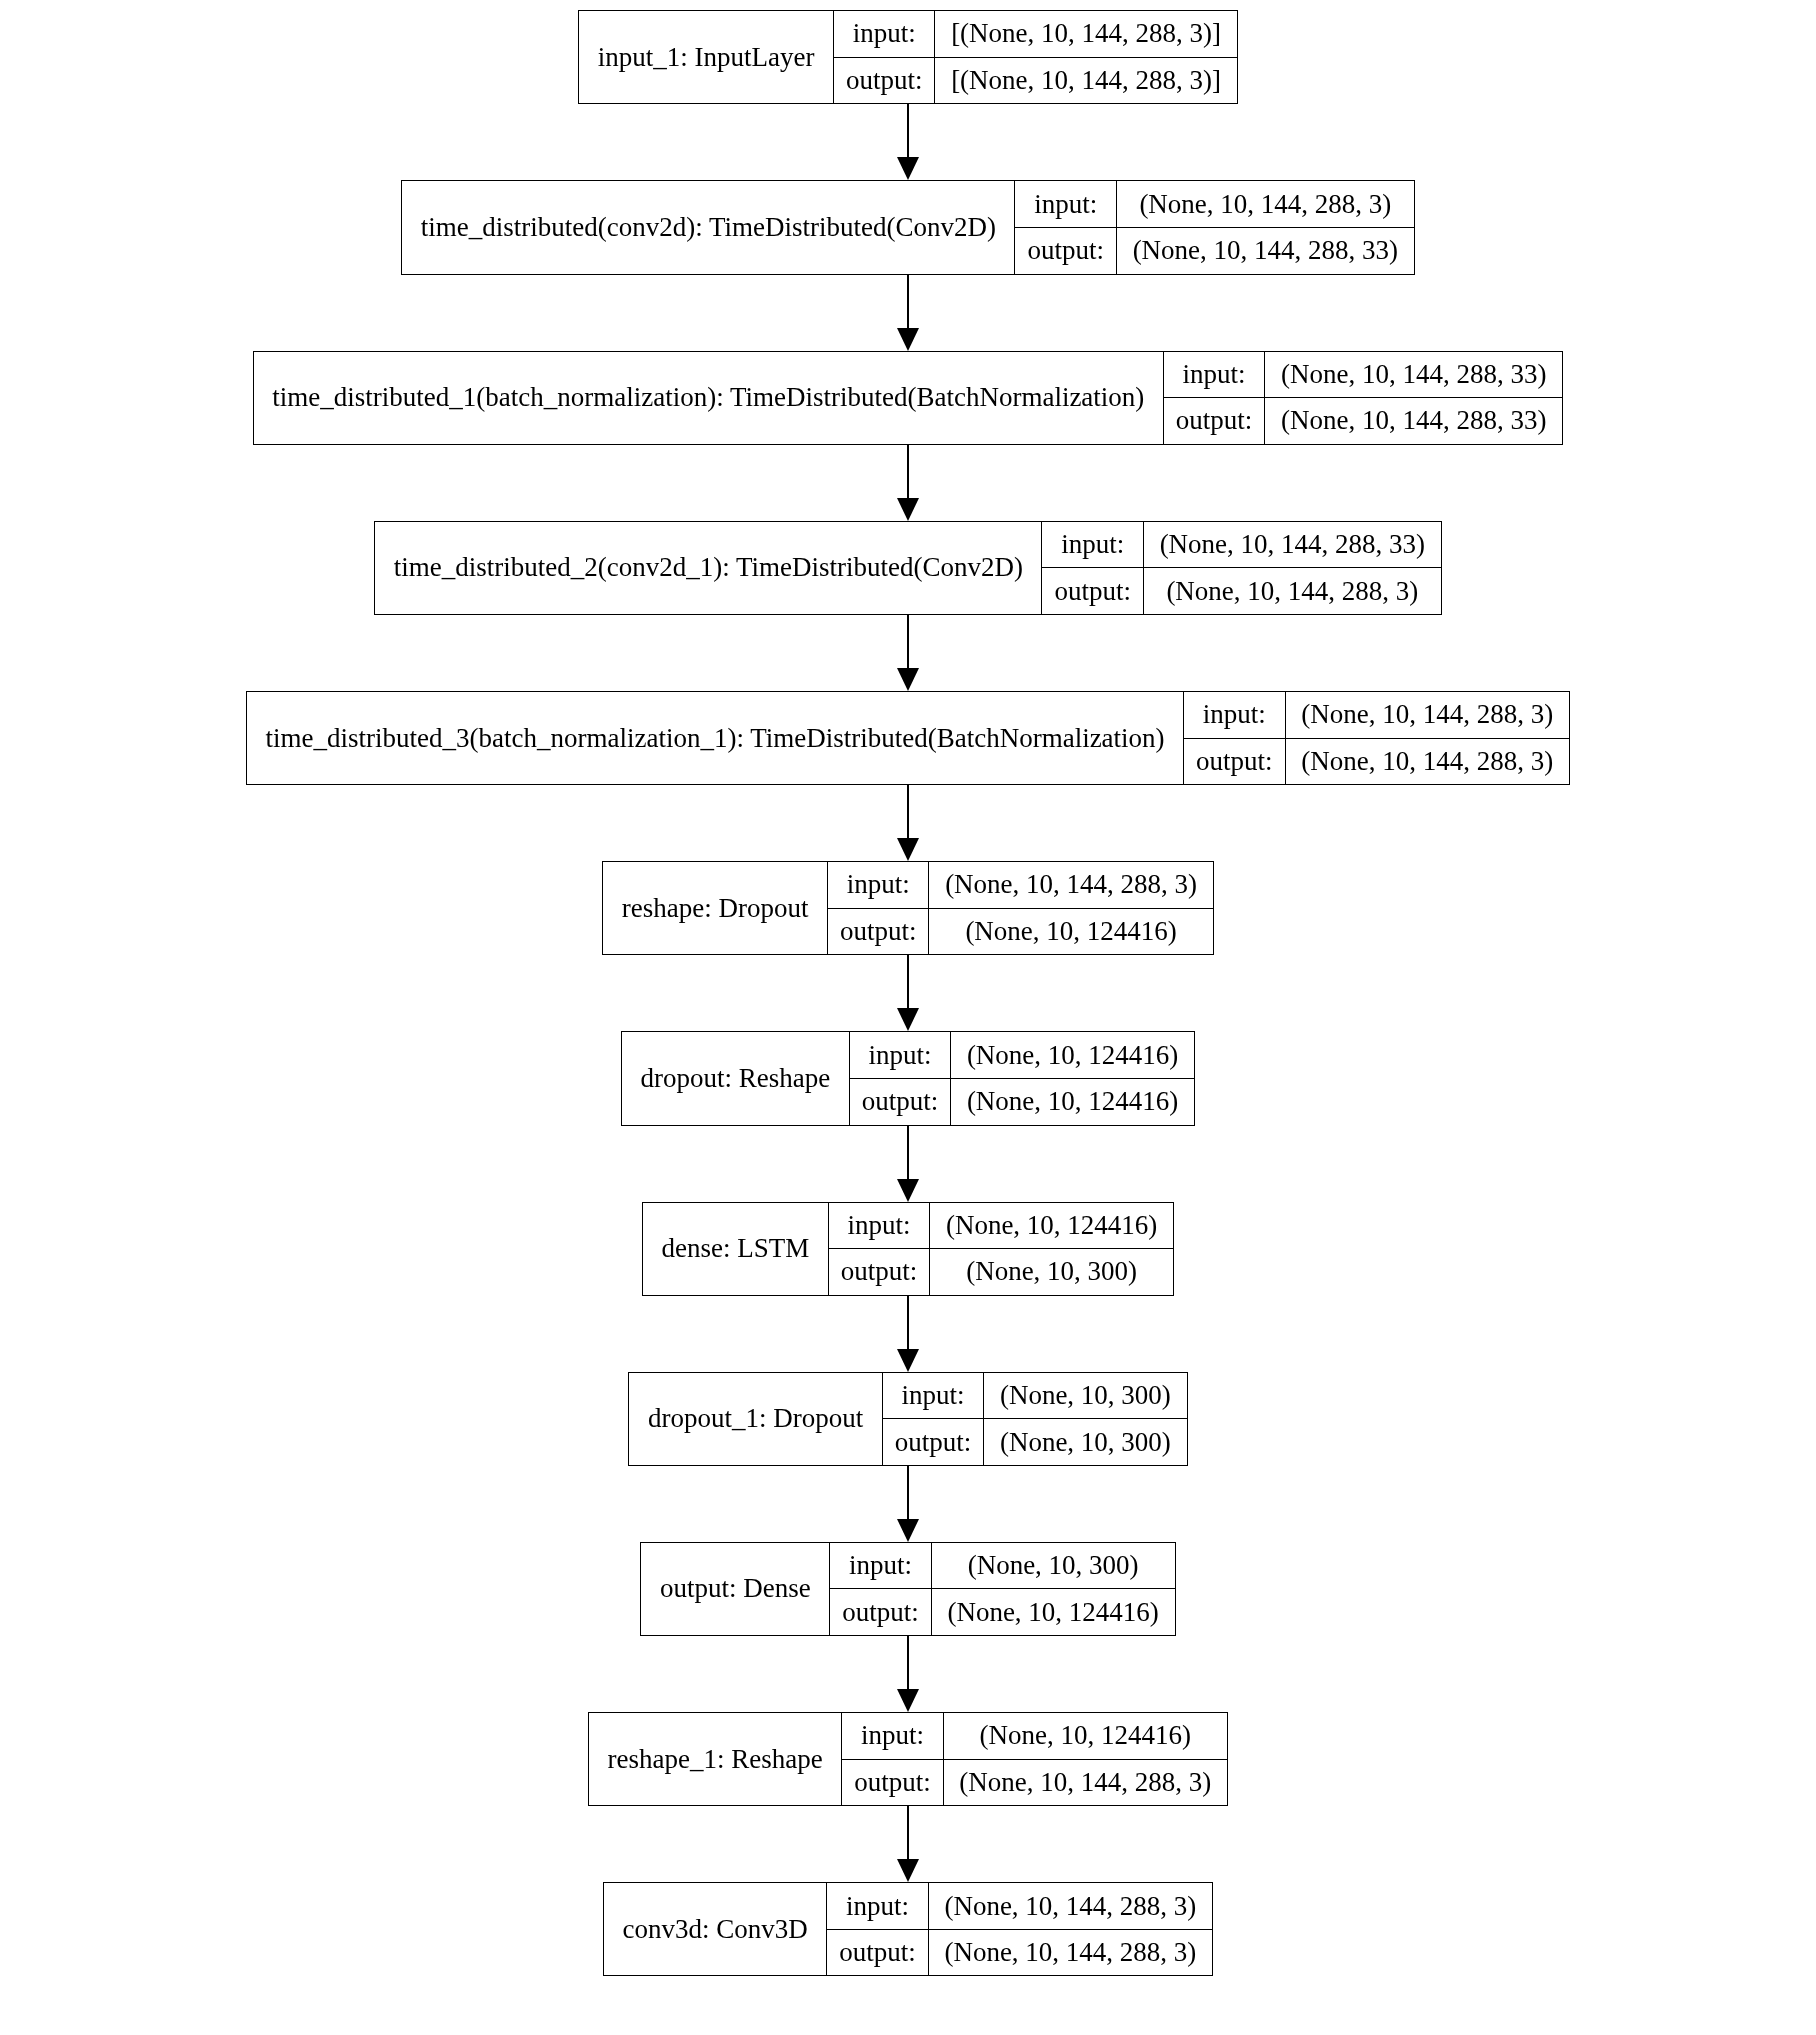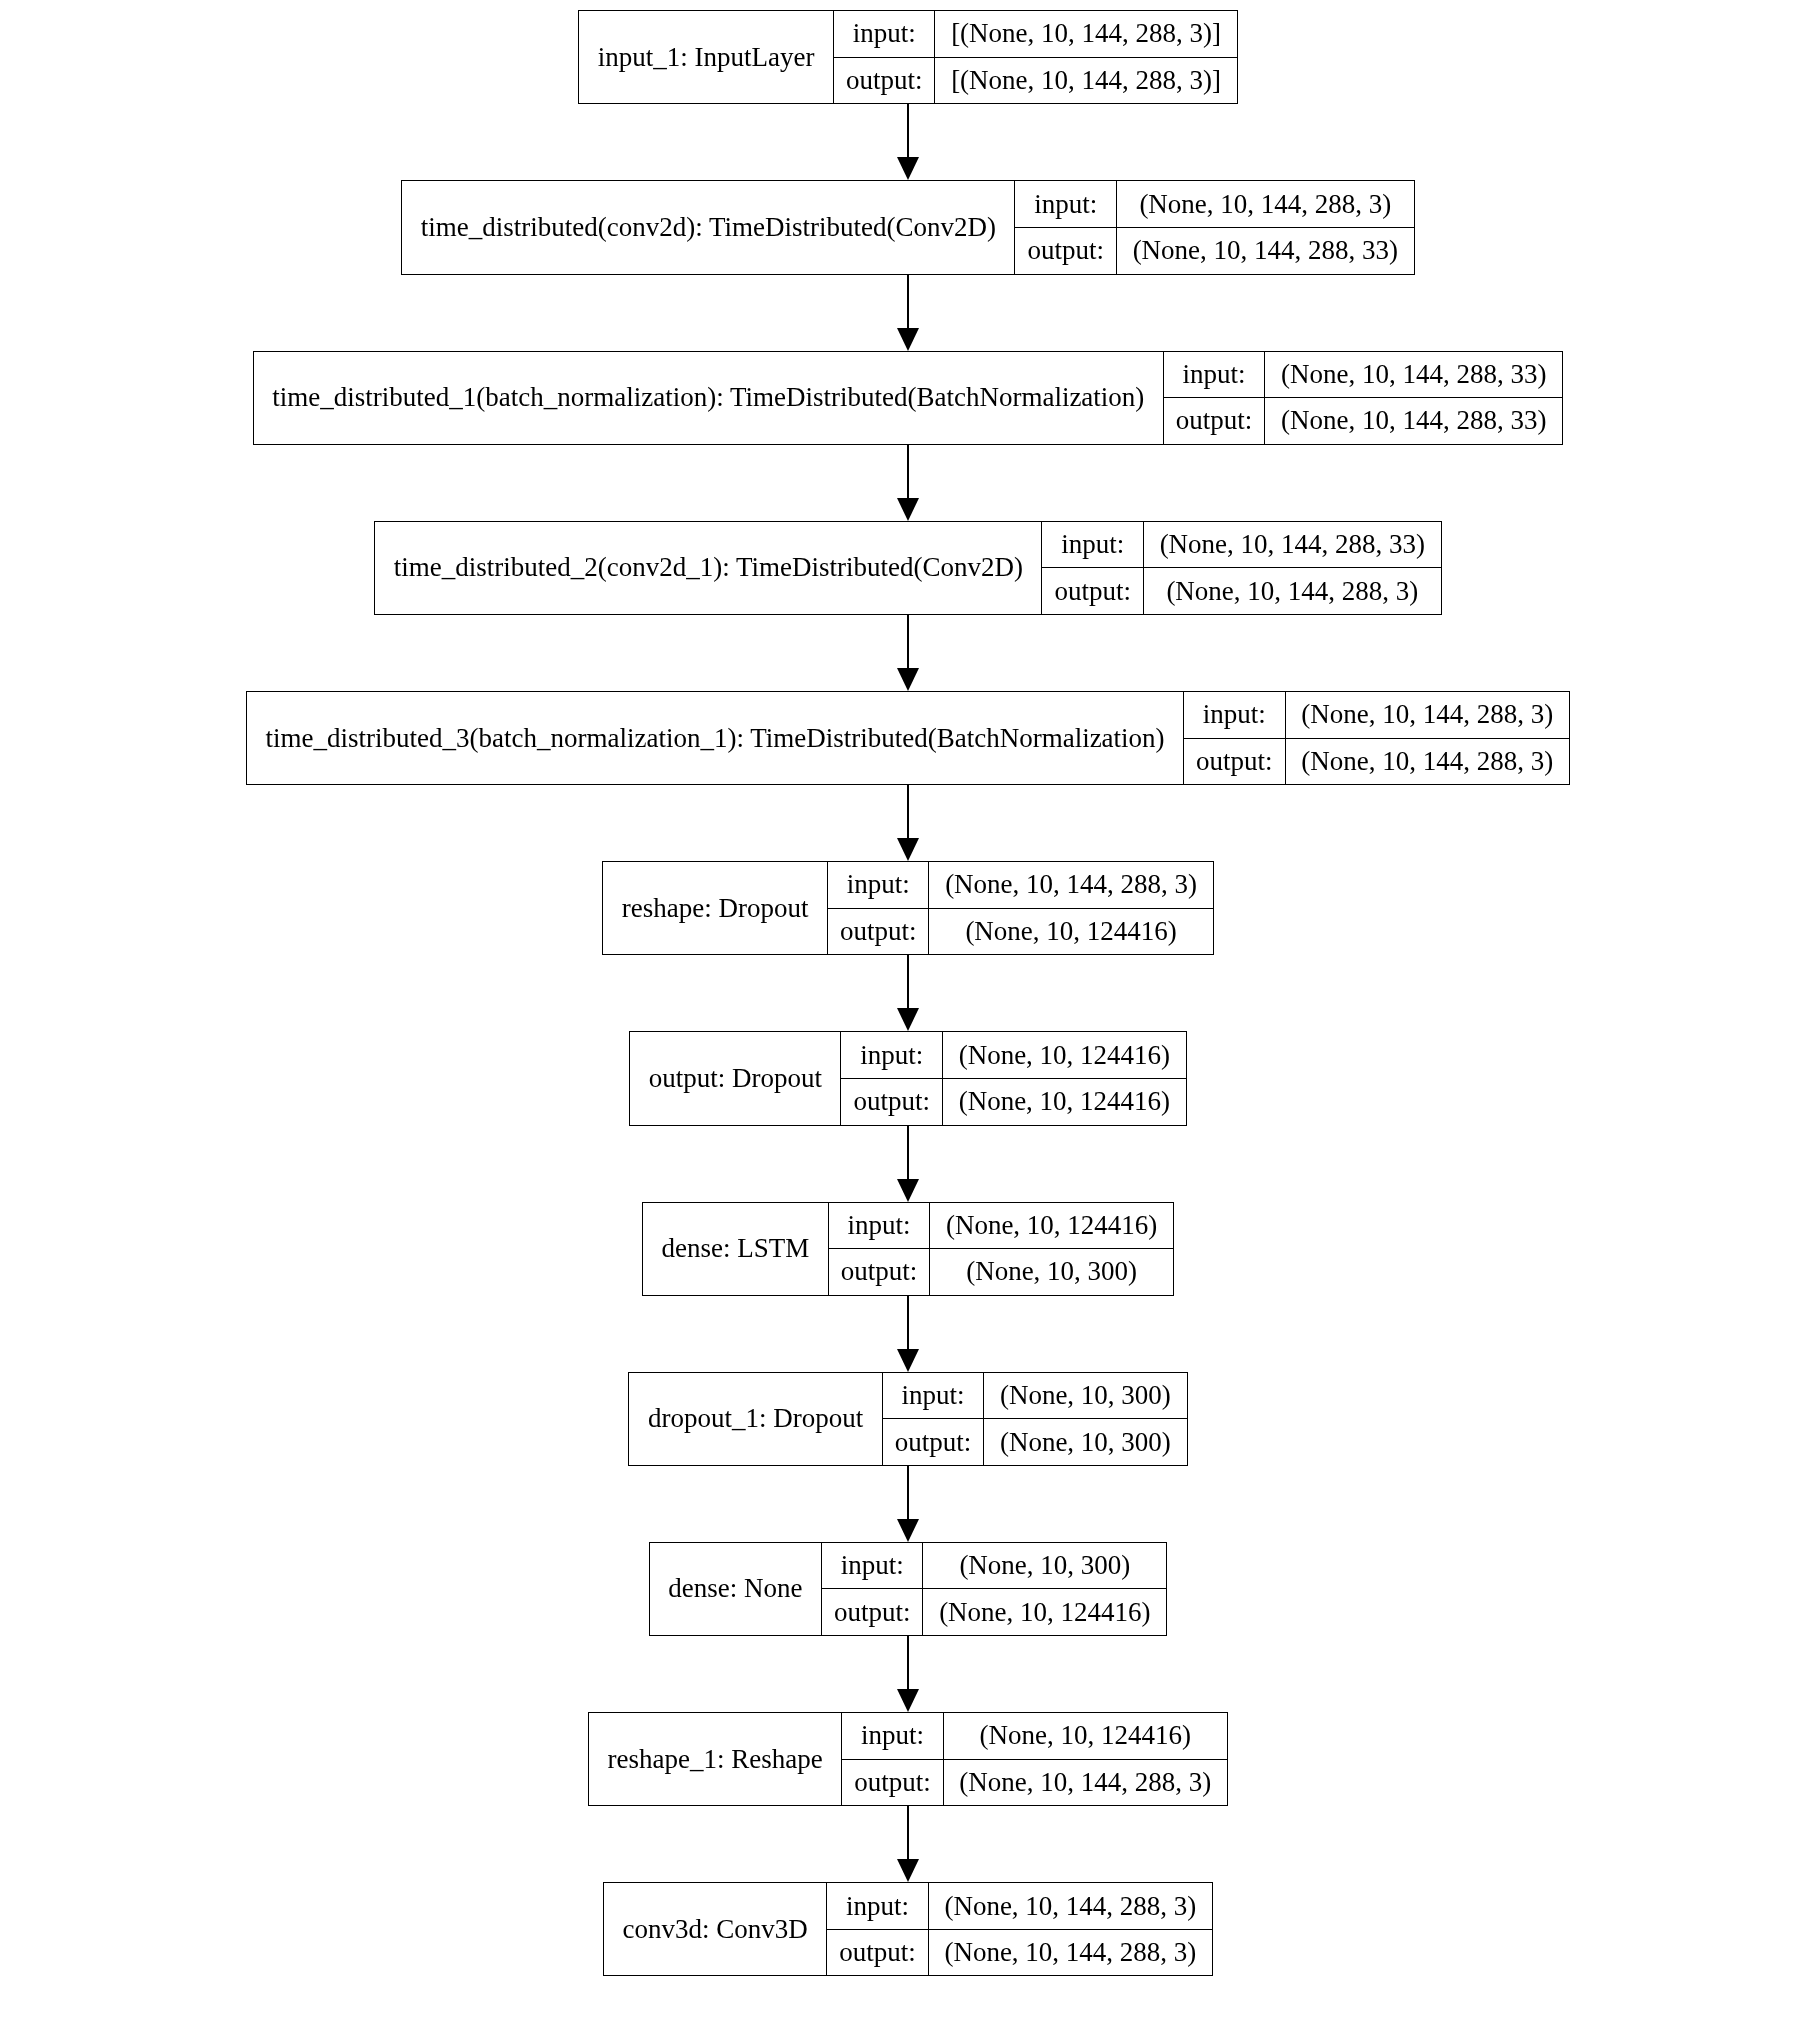--- a/index.html
+++ b/index.html
@@ -175,21 +175,21 @@
     </table>
 
   <div class="arrow">
     <div class="arrow-line"></div>
     <div class="arrow-head"></div>
   </div>
 
   <table class="node">
       <tbody>
     <tr>
-      <td class="name" rowspan="2">output: Dropout</td>
+      <td class="name" rowspan="2">dropout: Reshape</td>
       <td class="io">input:</td>
       <td class="shape">(None, 10, 124416)</td>
     </tr>
     <tr>
       <td class="io">output:</td>
       <td class="shape">(None, 10, 124416)</td>
     </tr>
   </tbody>
     </table>
 
@@ -232,21 +232,21 @@
     </table>
 
   <div class="arrow">
     <div class="arrow-line"></div>
     <div class="arrow-head"></div>
   </div>
 
   <table class="node">
       <tbody>
     <tr>
-      <td class="name" rowspan="2">dense: None</td>
+      <td class="name" rowspan="2">output: Dense</td>
       <td class="io">input:</td>
       <td class="shape">(None, 10, 300)</td>
     </tr>
     <tr>
       <td class="io">output:</td>
       <td class="shape">(None, 10, 124416)</td>
     </tr>
   </tbody>
     </table>
 

